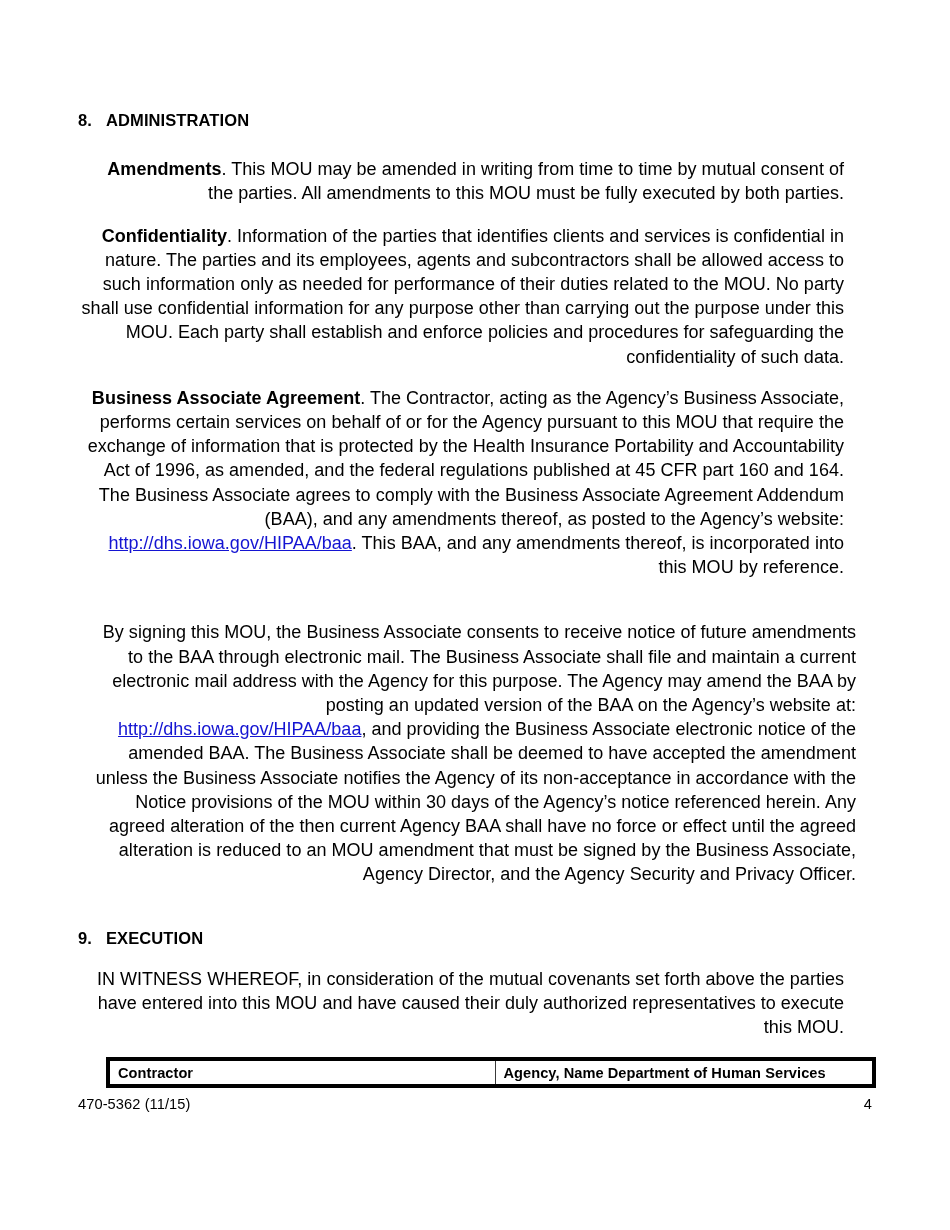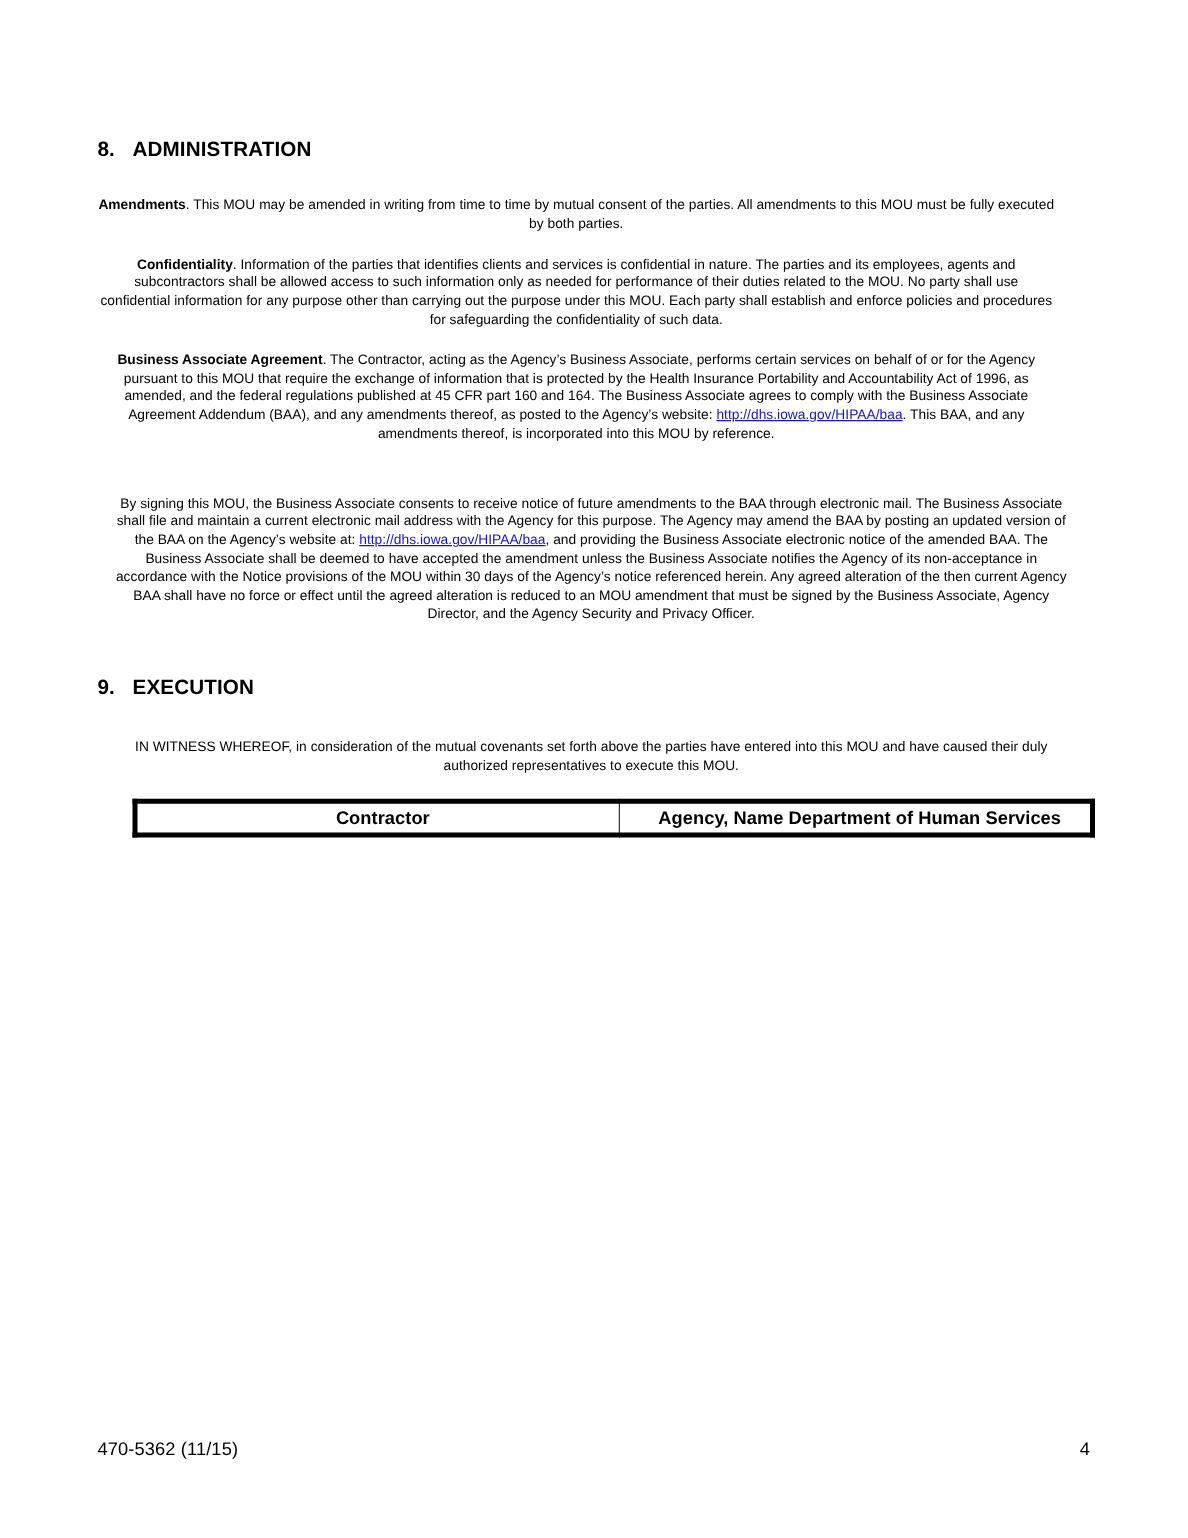--- a/index.html
+++ b/index.html
@@ -48,43 +48,42 @@
     flex: 0 0 28px;
   }
   .section-heading .title {
     flex: 1 1 auto;
   }
 
   
   .para {
     margin-left: 28px;
     width: 766px;
-    font-size: 11px;
+    font-size: 18px;
     line-height: 1.345;
-    text-align: center;
+    text-align: right;
     letter-spacing: 0.02px;
   }
   .lead { font-weight: bold; }
 
   a.doclink, .doclink {
     color: #1414d2;
   }
 
   
   .sp-h1 { height: 26px; }
   .sp-p  { height: 18px; }
   .sp-p2 { height: 17px; }
   .sp-bigs { height: 29px; }
 
   
   .sig-table-wrap {
     margin-left: 28px;
     margin-top: 18px;
     width: 766px;
-    text-align: center;
   }
   table.sig-table {
     width: 766px;
     border-collapse: collapse;
     border: 4px solid #000000;
     table-layout: fixed;
   }
   table.sig-table td {
     border: 1px solid #3a3a3a;
     vertical-align: top;
@@ -98,21 +97,21 @@
   table.sig-table tr.r-sig  td { height: 57px; }
   table.sig-table tr.r-name td { height: 56px; }
   table.sig-table tr.r-date td { height: 57px; }
   col.c-left  { width: 387px; }
   col.c-right { width: 379px; }
 
   
   .footer {
     position: absolute;
     left: 78px;
-    top: 1152px;
+    top: 1096px;
     width: 794px;
     display: flex;
     justify-content: space-between;
     align-items: baseline;
     font-size: 14.6px;
     letter-spacing: 0.1px;
   }
 </style>
 </head>
 <body>
@@ -152,21 +151,21 @@
 
     <div class="sp-bigs"></div>
 
     <div class="section-heading">
       <span class="num">9.</span>
       <span class="title">EXECUTION</span>
     </div>
 
     <div class="sp-p"></div>
 
-    <p class="para" style="margin:12px;">IN WITNESS WHEREOF, in consideration of the mutual covenants set forth above the parties have entered into this MOU and have caused their duly authorized representatives to execute this MOU.</p>
+    <p class="para" style="margin:0;">IN WITNESS WHEREOF, in consideration of the mutual covenants set forth above the parties have entered into this MOU and have caused their duly authorized representatives to execute this MOU.</p>
 
     <div class="sig-table-wrap">
       <table class="sig-table">
         <colgroup>
           <col class="c-left">
           <col class="c-right">
         </colgroup>
         <tbody>
           <tr class="r-head">
             <td>Contractor</td>

